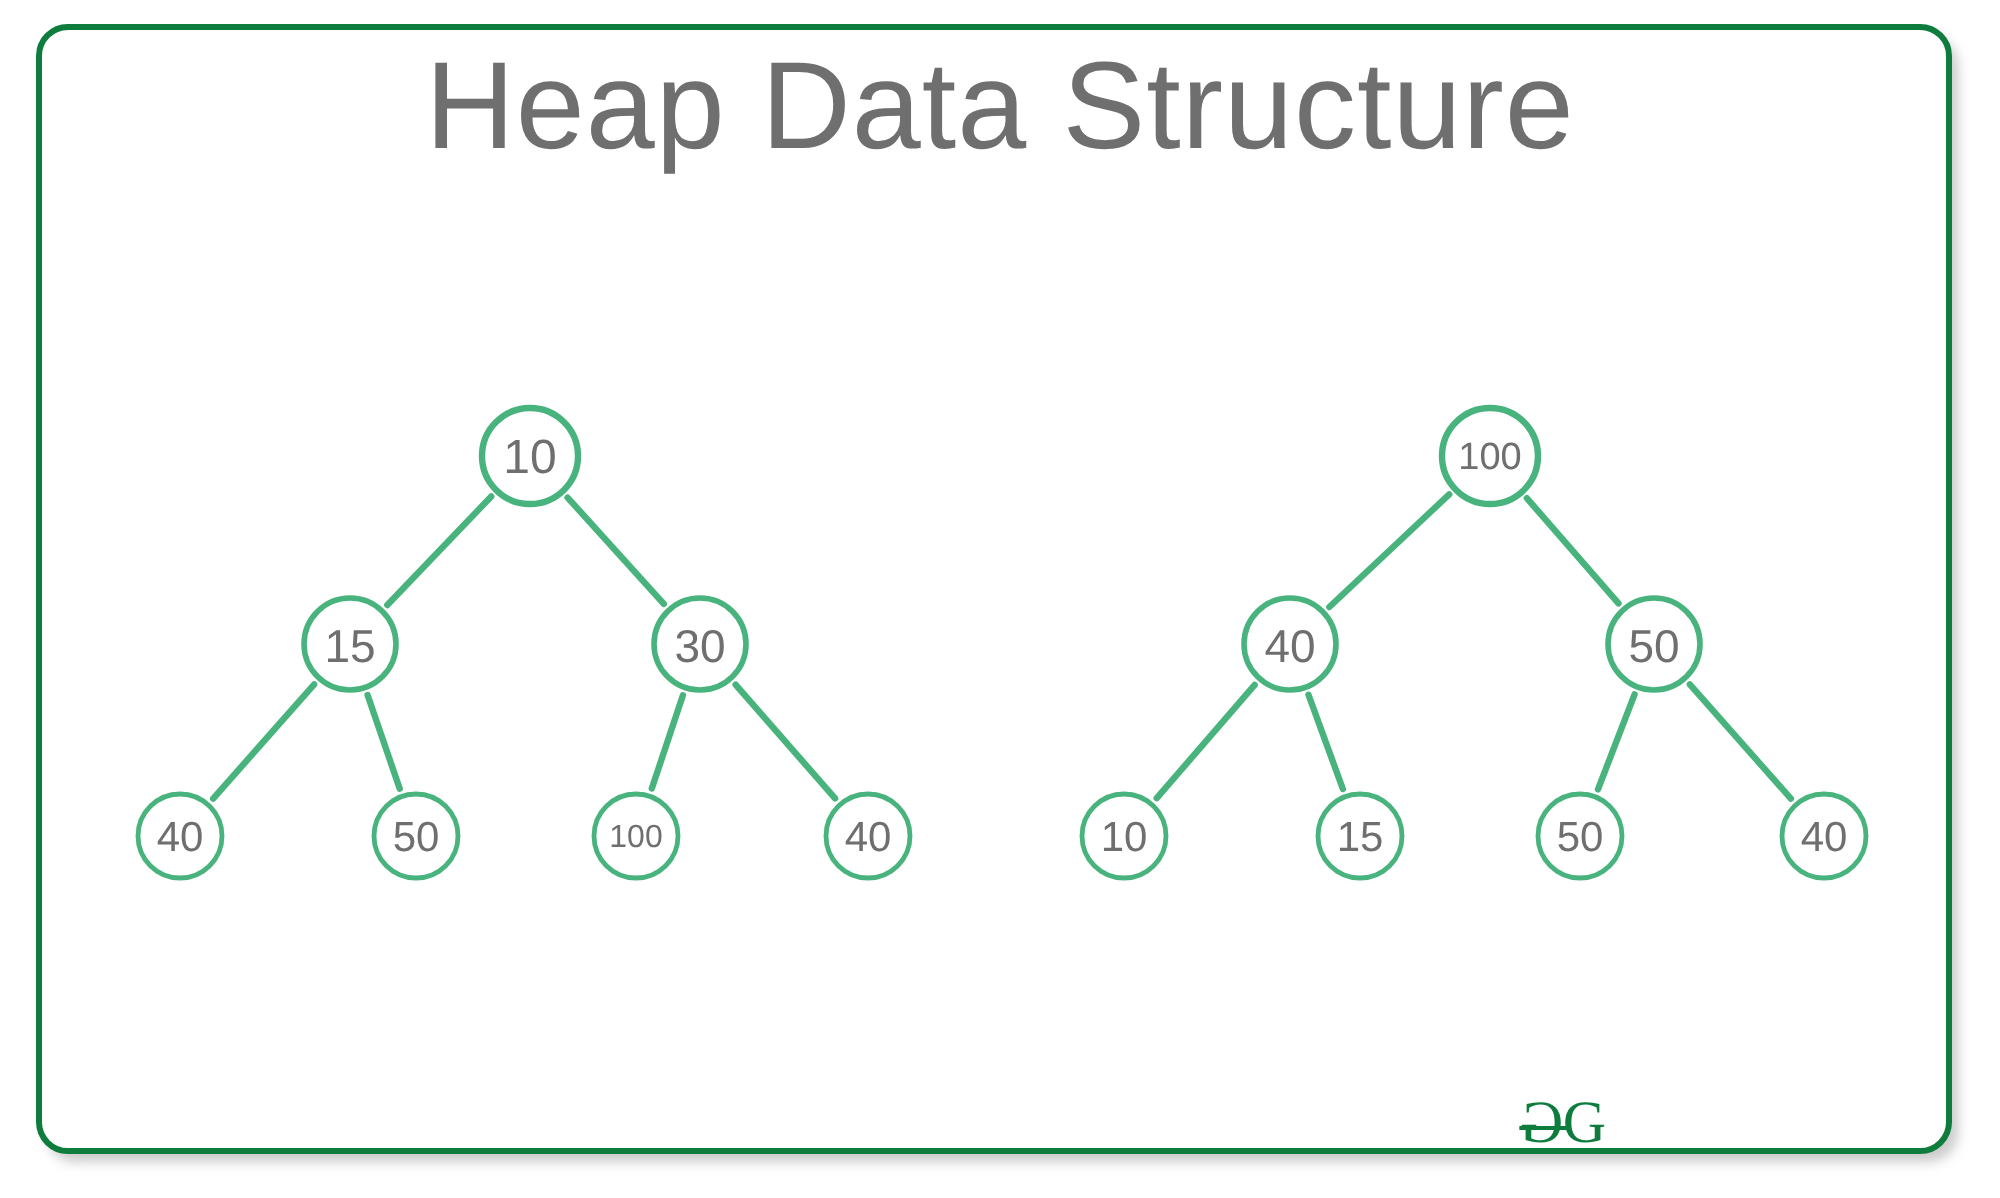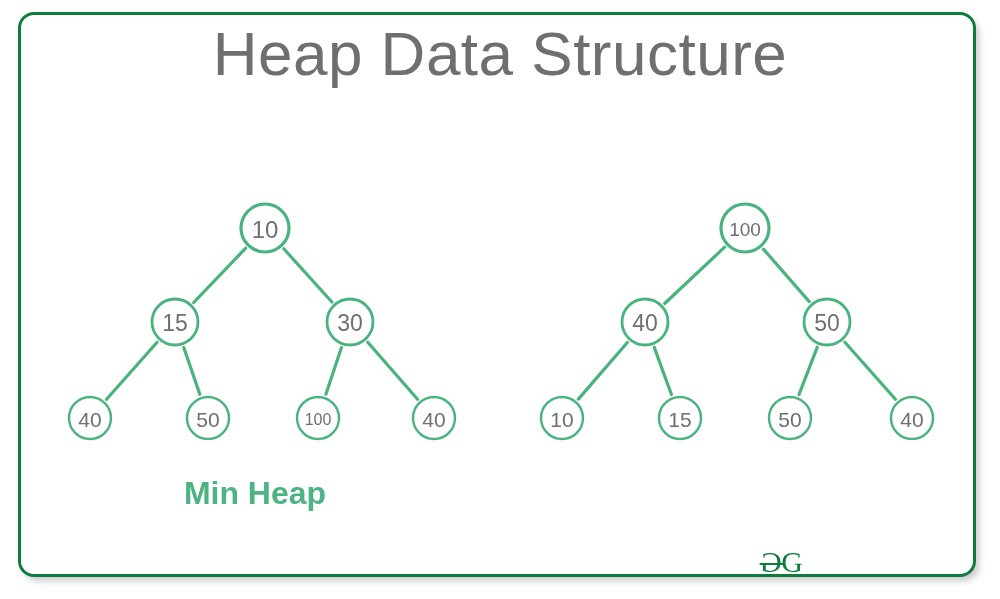--- a/index.html
+++ b/index.html
@@ -166,18 +166,17 @@
       <g>
         <circle cx="790" cy="418" r="21" class="node-circle" stroke="#49b37e" stroke-width="2.4"></circle>
         <text x="790" y="419" class="node-label" fill="#6f6f6f" font-size="21">50</text>
       </g>
       <g>
         <circle cx="912" cy="418" r="21" class="node-circle" stroke="#49b37e" stroke-width="2.4"></circle>
         <text x="912" y="419" class="node-label" fill="#6f6f6f" font-size="21">40</text>
       </g>
     </svg>
 
-  <div class="heap-caption" id="caption-min">Min Heap</div>
 
 
   <div id="logo"><span style="position: relative; display: inline-block; transform: scaleX(-1);">G<span style="position: absolute; left: -2px; right: -1px; top: 52%; height: 2px; background: rgb(13, 124, 61);"></span></span><span>G</span></div>
 
 </div>
 
 </body></html>

